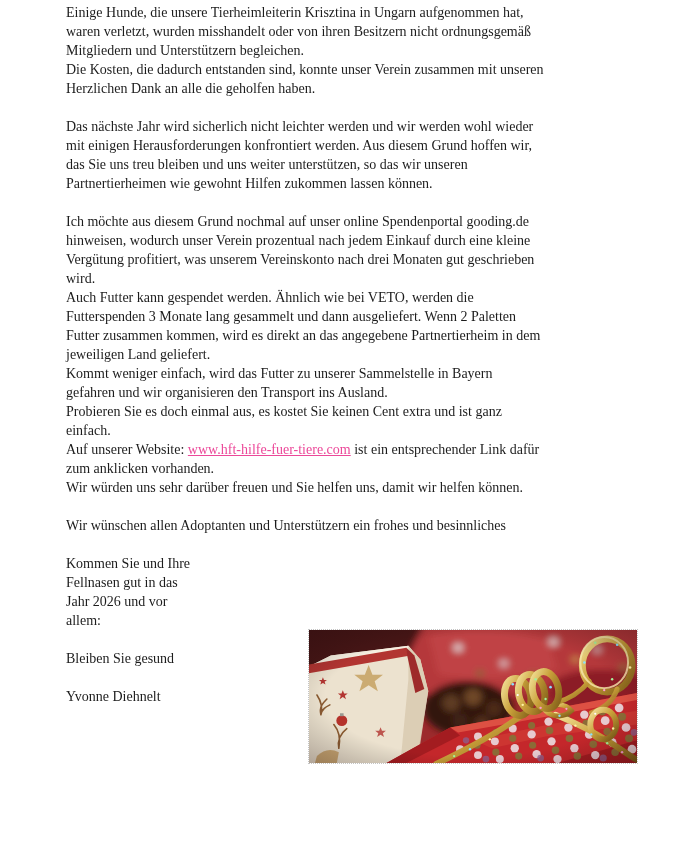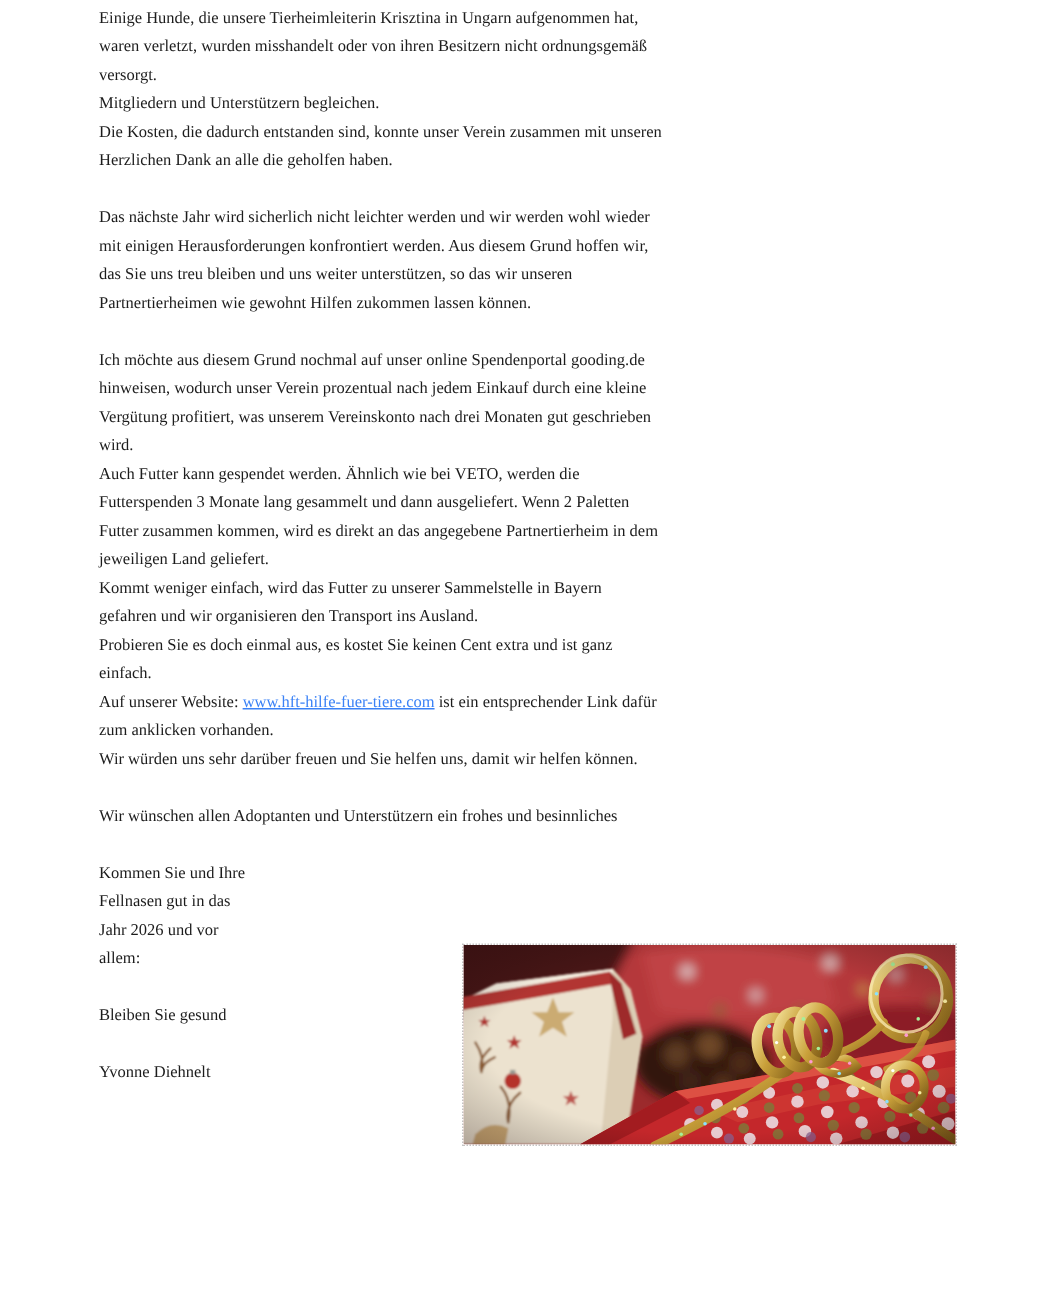--- a/index.html
+++ b/index.html
@@ -7,21 +7,21 @@
     width: 700px; height: 864px;
     background: #ffffff;
     overflow: hidden;
   }
   body { position: relative; font-family: "Liberation Serif", serif; }
 
   .letter {
     position: absolute;
     left: 66px; top: 3px;
     width: 580px;
-    font-size: 11px;
+    font-size: 14px;
     line-height: 19px;
     color: #1c1c1c;
   }
   .para { margin: 0 0 19px 0; }
   .para:last-child { margin-bottom: 0; }
   .line { height: 19px; white-space: pre; }
   a.weblink { text-decoration: underline; cursor: pointer; }
 
   .photo-frame {
     position: absolute;
@@ -33,21 +33,20 @@
   }
   .photo-frame svg { display: block; width: 100%; height: 100%; }
 </style>
 </head>
 <body style="background: rgb(255, 255, 255);">
 
 <div class="letter" style="color: rgb(28, 28, 28);">
     <div class="para">
       <div class="line"><span>Einige Hunde, die unsere Tierheimleiterin Krisztina in Ungarn aufgenommen hat,</span></div>
       <div class="line"><span>waren verletzt, wurden misshandelt oder von ihren Besitzern nicht ordnungsgemäß</span></div>
-      <div class="line"><span>versorgt.</span></div>
       <div class="line"><span>Mitgliedern und Unterstützern begleichen.</span></div>
       <div class="line"><span>Die Kosten, die dadurch entstanden sind, konnte unser Verein zusammen mit unseren</span></div>
       <div class="line"><span>Herzlichen Dank an alle die geholfen haben.</span></div>
     </div>
     <div class="para">
       <div class="line"><span>Das nächste Jahr wird sicherlich nicht leichter werden und wir werden wohl wieder</span></div>
       <div class="line"><span>mit einigen Herausforderungen konfrontiert werden. Aus diesem Grund hoffen wir,</span></div>
       <div class="line"><span>das Sie uns treu bleiben und uns weiter unterstützen, so das wir unseren</span></div>
       <div class="line"><span>Partnertierheimen wie gewohnt Hilfen zukommen lassen können.</span></div>
     </div>
@@ -57,21 +56,21 @@
       <div class="line"><span>Vergütung profitiert, was unserem Vereinskonto nach drei Monaten gut geschrieben</span></div>
       <div class="line"><span>wird.</span></div>
       <div class="line"><span>Auch Futter kann gespendet werden. Ähnlich wie bei VETO, werden die</span></div>
       <div class="line"><span>Futterspenden 3 Monate lang gesammelt und dann ausgeliefert. Wenn 2 Paletten</span></div>
       <div class="line"><span>Futter zusammen kommen, wird es direkt an das angegebene Partnertierheim in dem</span></div>
       <div class="line"><span>jeweiligen Land geliefert.</span></div>
       <div class="line"><span>Kommt weniger einfach, wird das Futter zu unserer Sammelstelle in Bayern</span></div>
       <div class="line"><span>gefahren und wir organisieren den Transport ins Ausland.</span></div>
       <div class="line"><span>Probieren Sie es doch einmal aus, es kostet Sie keinen Cent extra und ist ganz</span></div>
       <div class="line"><span>einfach.</span></div>
-      <div class="line"><span>Auf unserer Website: </span><a href="#" class="weblink" style="color: #3b82f6;">www.hft-hilfe-fuer-tiere.com</a><span> ist ein entsprechender Link dafür</span></div>
+      <div class="line"><span>Auf unserer Website: </span><a href="#" class="weblink" style="color: #ec4899;">www.hft-hilfe-fuer-tiere.com</a><span> ist ein entsprechender Link dafür</span></div>
       <div class="line"><span>zum anklicken vorhanden.</span></div>
       <div class="line"><span>Wir würden uns sehr darüber freuen und Sie helfen uns, damit wir helfen können.</span></div>
     </div>
     <div class="para">
       <div class="line"><span>Wir wünschen allen Adoptanten und Unterstützern ein frohes und besinnliches</span></div>
     </div>
     <div class="para">
       <div class="line"><span>Kommen Sie und Ihre</span></div>
       <div class="line"><span>Fellnasen gut in das</span></div>
       <div class="line"><span>Jahr 2026 und vor</span></div>

